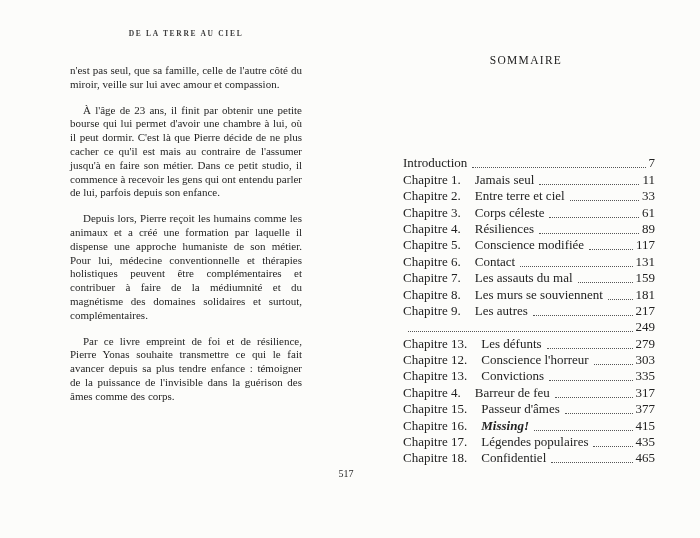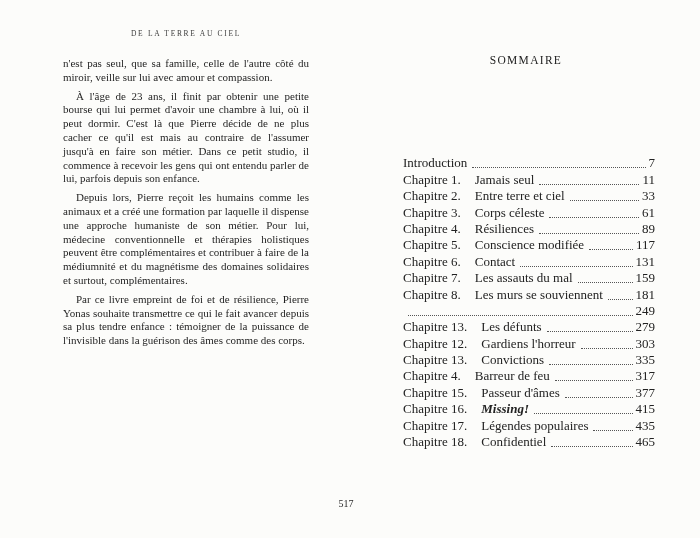--- a/index.html
+++ b/index.html
@@ -17,31 +17,32 @@
   .running-head {
     position: absolute;
     top: 29px;
     left: 58px;
     width: 256px;
     text-align: center;
     font-size: 7.5px;
     letter-spacing: 1.7px;
     color: #3c3c3c;
     white-space: nowrap;
+    font-weight: bold;
   }
   .left-text {
     position: absolute;
     top: 52px;
     left: 58px;
     width: 256px;
     font-size: 11px;
     line-height: 13.8px;
     text-align: justify;
   }
-  .left-text p { margin: 5px; }
+  .left-text p { margin: 12px; }
   .left-text p.indent { text-indent: 13px; }
 
   
   .sommaire-heading {
     position: absolute;
     top: 54px;
     left: 398px;
     width: 256px;
     text-align: center;
     font-size: 11.5px;
@@ -71,21 +72,21 @@
     flex: 1 1 auto;
     border-bottom: 1px dotted #555;
     margin: 0 3px 3px 5px;
     min-width: 10px;
   }
   .toc-page { flex: 0 0 auto; }
 
   
   .page-number {
     position: absolute;
-    top: 498px;
+    top: 468px;
     left: 0;
     width: 692px;
     text-align: center;
     font-size: 10px;
     color: #2a2a2a;
   }
 </style>
 </head>
 <body>
 
@@ -149,34 +150,39 @@
     <span class="toc-leader"></span>
     <span class="toc-page">159</span>
   </div>
 
   <div class="toc-row">
     <span class="toc-label"><span>Chapitre 8.</span><span class="toc-title">Les murs se souviennent</span></span>
     <span class="toc-leader"></span>
     <span class="toc-page">181</span>
   </div>
 
+  <div class="toc-row">
+    <span class="toc-label"><span>Chapitre 9.</span><span class="toc-title">Les autres</span></span>
+    <span class="toc-leader"></span>
+    <span class="toc-page">217</span>
+  </div>
 
   <div class="toc-row">
     <span class="toc-leader"></span>
     <span class="toc-page">249</span>
   </div>
 
   <div class="toc-row">
     <span class="toc-label"><span>Chapitre 13.</span><span class="toc-title">Les défunts</span></span>
     <span class="toc-leader"></span>
     <span class="toc-page">279</span>
   </div>
 
   <div class="toc-row">
-    <span class="toc-label"><span>Chapitre 12.</span><span class="toc-title">Gardiens l'horreur</span></span>
+    <span class="toc-label"><span>Chapitre 12.</span><span class="toc-title">Conscience l'horreur</span></span>
     <span class="toc-leader"></span>
     <span class="toc-page">303</span>
   </div>
 
   <div class="toc-row">
     <span class="toc-label"><span>Chapitre 13.</span><span class="toc-title">Convictions</span></span>
     <span class="toc-leader"></span>
     <span class="toc-page">335</span>
   </div>
 

